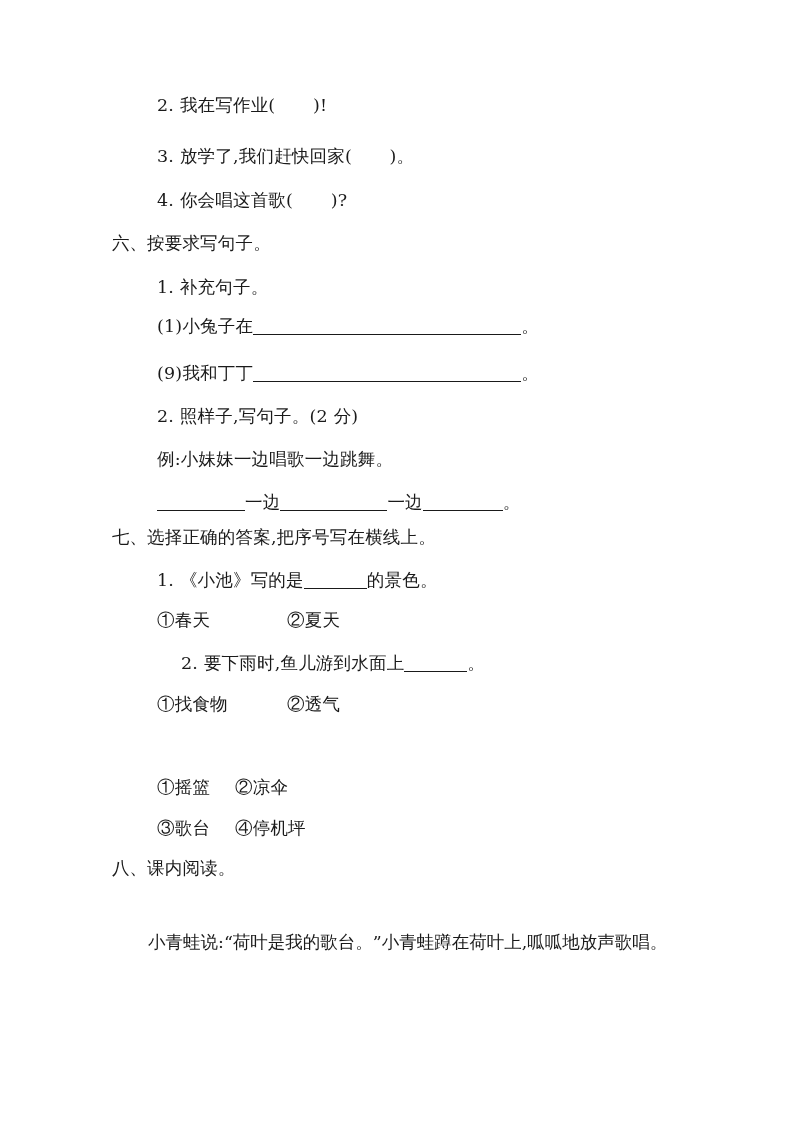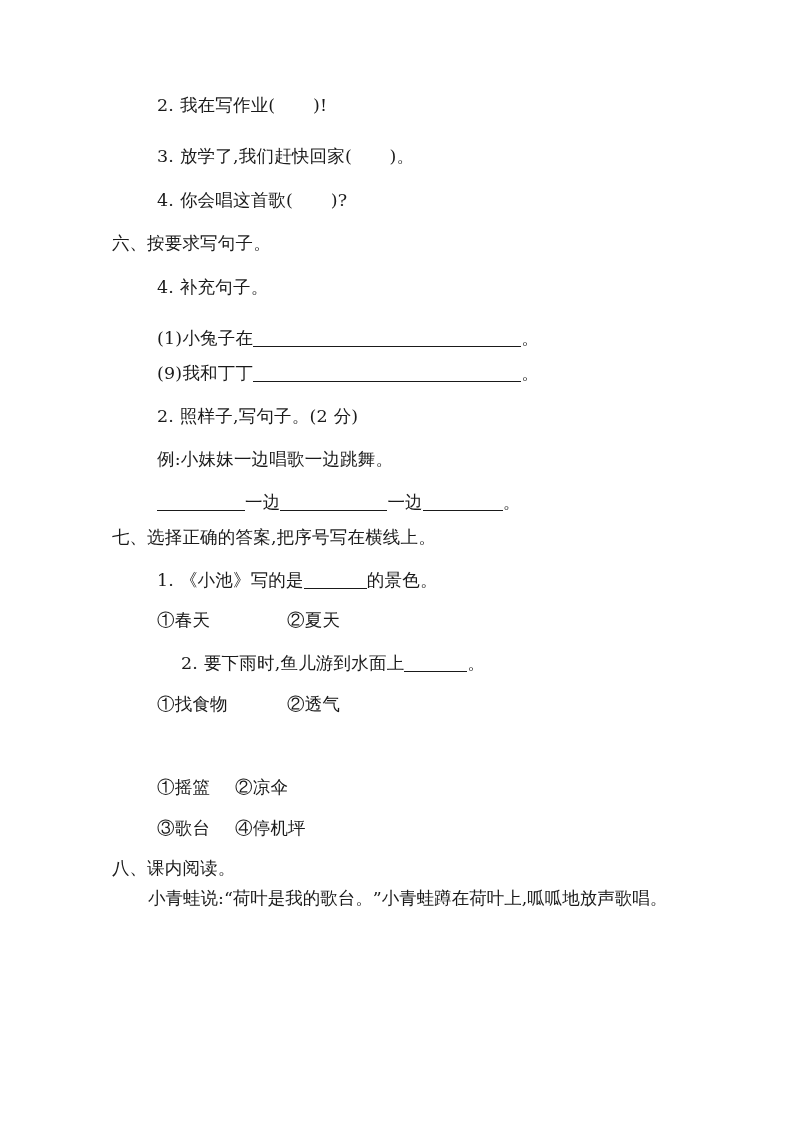--- a/index.html
+++ b/index.html
@@ -92,24 +92,24 @@
     <span>你会唱这首歌(</span>
     <span class="paren-gap"></span>
     <span>)?</span>
   </div>
 
   <div class="line lvl-sec sec-head" style="top:233px;">
     <span class="sec-num">六、</span><span>按要求写句子。</span>
   </div>
 
   <div class="line lvl-item" style="top:277px;">
-    <span>4. 补充句子。</span>
+    <span>1. 补充句子。</span>
   </div>
 
-  <div class="line lvl-item" style="top:328px;">
+  <div class="line lvl-item" style="top:316px;">
     <span>(1)小兔子在</span><span class="blank" style="width:268px;"></span><span>。</span>
   </div>
 
   <div class="line lvl-item" style="top:363px;">
     <span>(9)我和丁丁</span><span class="blank" style="width:268px;"></span><span>。</span>
   </div>
 
   <div class="line lvl-item" style="top:406px;">
     <span>2. 照样子,写句子。(2 分)</span>
   </div>
@@ -146,15 +146,15 @@
     <span class="opt-col2-tight">①摇篮</span><span>②凉伞</span>
   </div>
   <div class="line lvl-item" style="top:818px;">
     <span class="opt-col2-tight">③歌台</span><span>④停机坪</span>
   </div>
 
   <div class="line lvl-sec sec-head" style="top:858px;">
     <span class="sec-num">八、</span><span>课内阅读。</span>
   </div>
 
-  <div class="passage" style="top:876px;">小青蛙说:“荷叶是我的歌台。”小青蛙蹲在荷叶上,呱呱地放声歌唱。</div>
+  <div class="passage" style="top:920px;">小青蛙说:“荷叶是我的歌台。”小青蛙蹲在荷叶上,呱呱地放声歌唱。</div>
 
 </div>
 
 </body></html>

